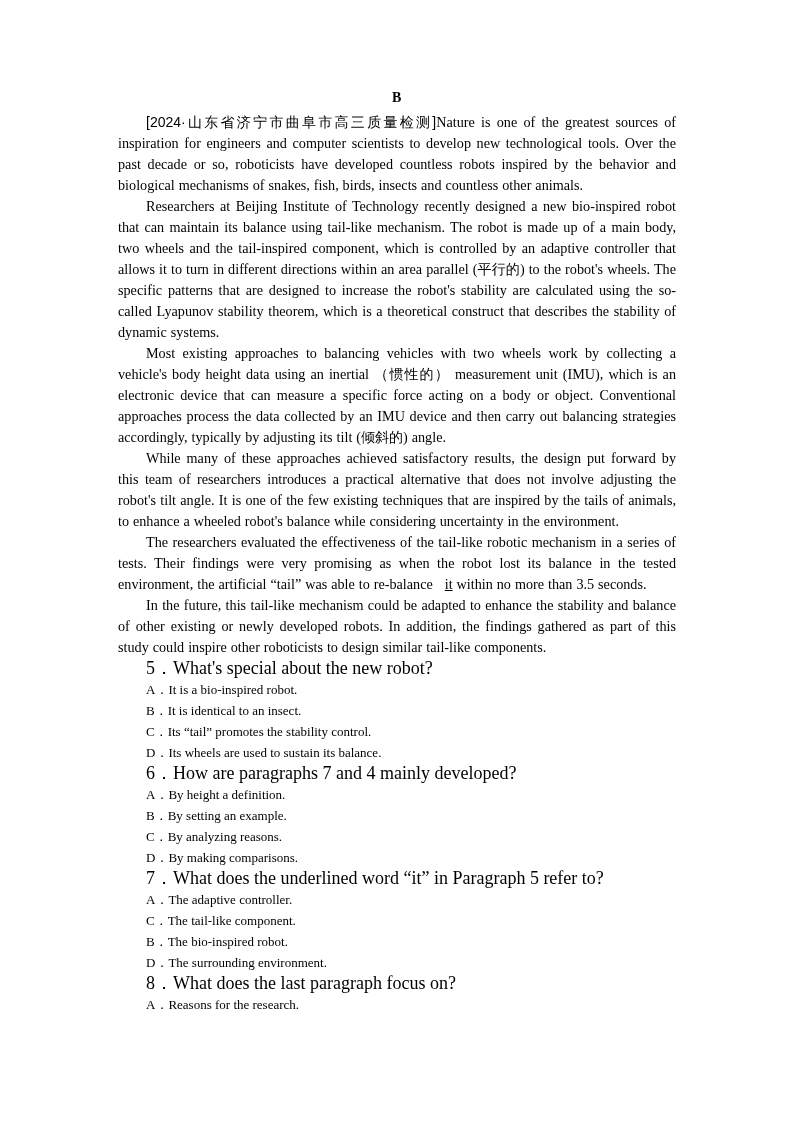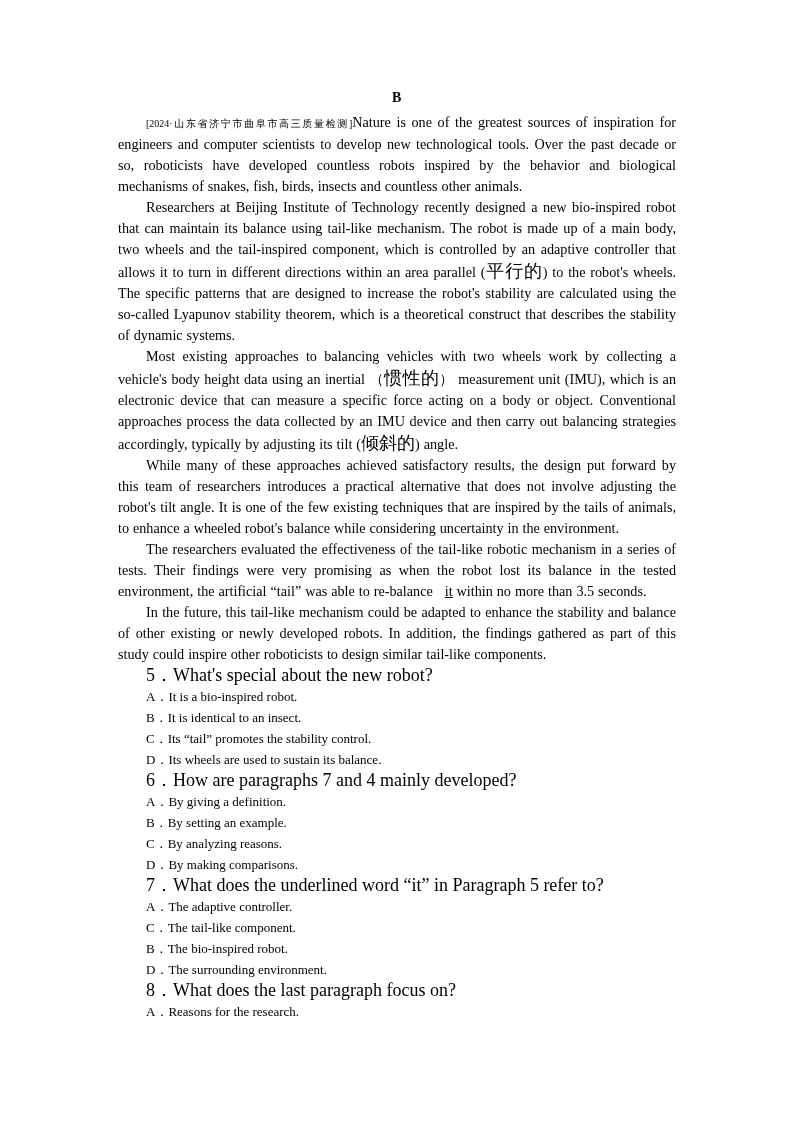--- a/index.html
+++ b/index.html
@@ -34,26 +34,26 @@
   p.para {
     margin: 0;
     font-size: 14.2px;
     line-height: 21px;
     text-align: justify;
     text-justify: inter-word;
     text-indent: 28px;
     word-spacing: 0.4px;
   }
   .src-tag {
-    font-family: Liberation Serif, serif;
-    font-size: 10px;
+    font-family: Liberation Sans, sans-serif;
+    font-size: 14px;
   }
   .gloss {
     font-family: "DejaVu Sans", "Liberation Sans", sans-serif;
-    font-size: 18px;
+    font-size: 14px;
   }
   u.underline-it {
     text-decoration: underline;
     margin-left: 8px;
   }
   .questions {
     margin-top: 0;
   }
   .q-line {
     font-size: 18px;
@@ -98,21 +98,21 @@
 
     <div class="questions">
 
       <div class="q-line"><span class="marker">5．</span><span>What's special about the new robot?</span></div>
       <div class="opt-line"><span class="marker">A．</span><span>It is a bio-inspired robot.</span></div>
       <div class="opt-line"><span class="marker">B．</span><span>It is identical to an insect.</span></div>
       <div class="opt-line"><span class="marker">C．</span><span>Its “tail” promotes the stability control.</span></div>
       <div class="opt-line"><span class="marker">D．</span><span>Its wheels are used to sustain its balance.</span></div>
 
       <div class="q-line"><span class="marker">6．</span><span>How are paragraphs 7 and 4 mainly developed?</span></div>
-      <div class="opt-line"><span class="marker">A．</span><span>By giving a definition.</span></div>
+      <div class="opt-line"><span class="marker">A．</span><span>By height a definition.</span></div>
       <div class="opt-line"><span class="marker">B．</span><span>By setting an example.</span></div>
       <div class="opt-line"><span class="marker">C．</span><span>By analyzing reasons.</span></div>
       <div class="opt-line"><span class="marker">D．</span><span>By making comparisons.</span></div>
 
       <div class="q-line"><span class="marker">7．</span><span>What does the underlined word “it” in Paragraph 5 refer to?</span></div>
       <div class="opt-line"><span class="marker">A．</span><span>The adaptive controller.</span></div>
       <div class="opt-line"><span class="marker">C．</span><span>The tail-like  component.</span></div>
       <div class="opt-line"><span class="marker">B．</span><span>The bio-inspired robot.</span></div>
       <div class="opt-line"><span class="marker">D．</span><span>The surrounding environment.</span></div>
 

